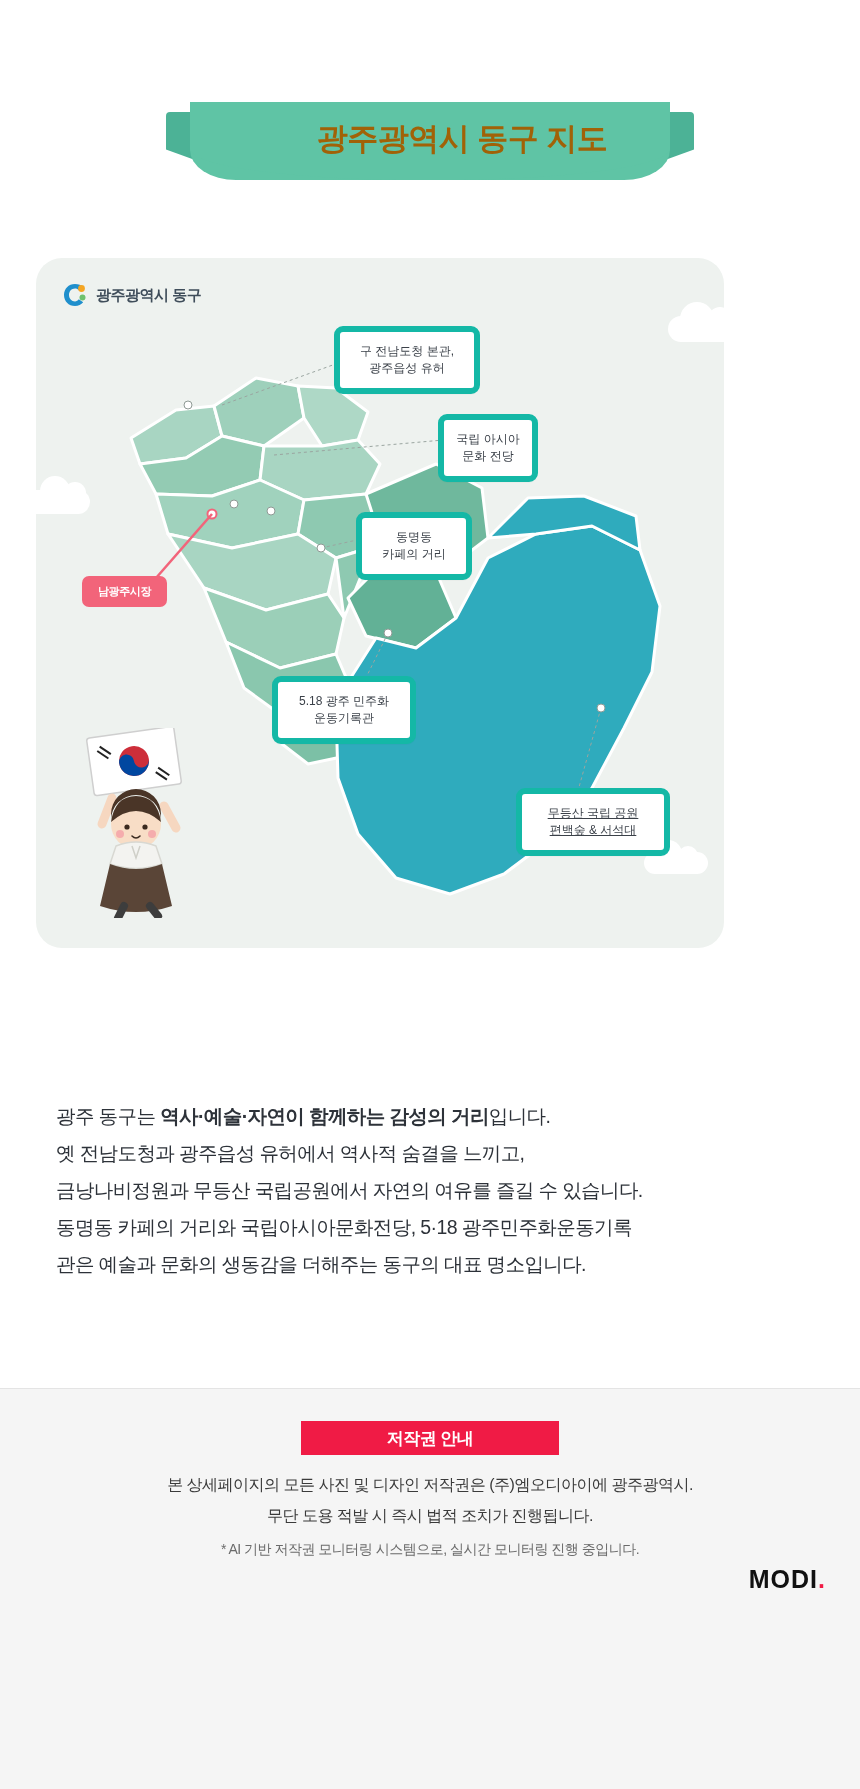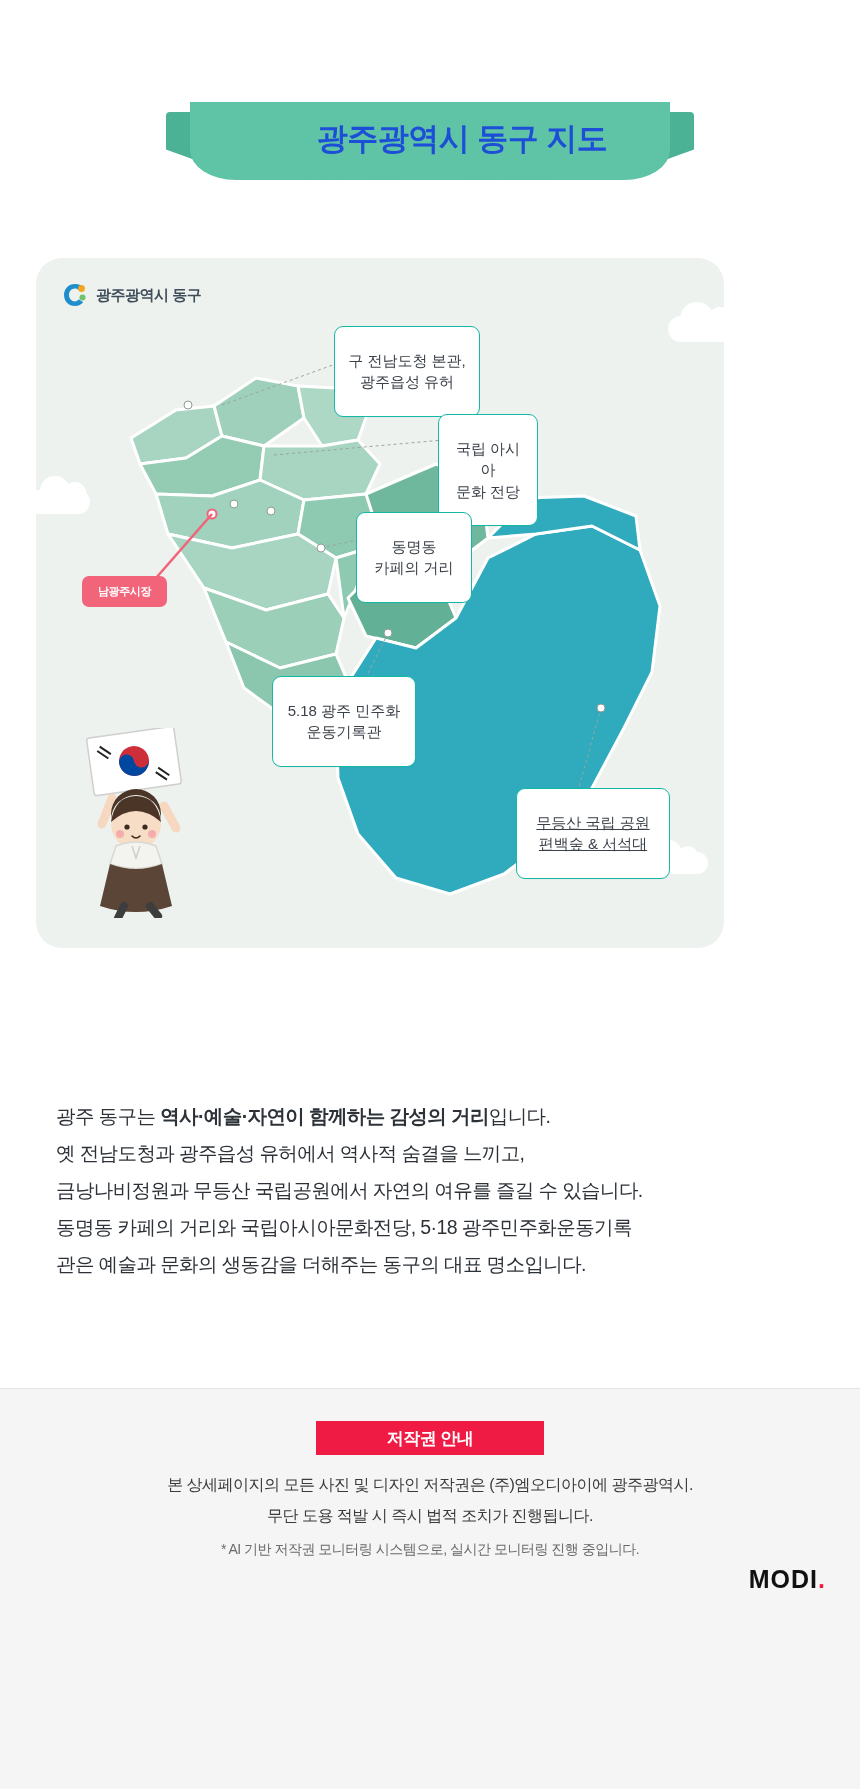--- a/index.html
+++ b/index.html
@@ -57,21 +57,21 @@
   }
   .ribbon-tail-l { left: -24px; clip-path: polygon(0 0, 100% 0, 100% 100%, 0 72%); border-radius: 4px 0 0 4px;}
   .ribbon-tail-r { right: -24px; clip-path: polygon(0 0, 100% 0, 100% 72%, 0 100%); border-radius: 0 4px 4px 0;}
   .ribbon-title {
     position: absolute;
     left: 0; top: 0;
     width: 544px; height: 74px;
     display: flex; align-items: center; justify-content: center;
     font-size: 31px;
     font-weight: bold;
-    color: #1d4ed8;
+    color: #a16207;
     letter-spacing: -0.5px;
     z-index: 4;
   }
 
   
   .map-card {
     position: absolute;
     left: 36px;
     top: 258px;
     width: 688px;
@@ -116,24 +116,24 @@
     font-weight: bold;
     color: #3f4d5a;
     letter-spacing: -0.5px;
   }
 
   .map-svg { position: absolute; left: 0; top: 0; }
 
   .callout {
     position: absolute;
     background: #ffffff;
-    border: 1px solid #14b8a6;
+    border: 6px solid #14b8a6;
     border-radius: 9px;
-    padding: 23px 12px;
-    font-size: 15px;
+    padding: 11px 12px;
+    font-size: 12px;
     line-height: 1.42;
     color: #3b4149;
     text-align: center;
     white-space: pre-line;
     box-shadow: 0 1px 0 rgba(0,0,0,0.02);
   }
   .pill {
     position: absolute;
     background: #f2647a;
     color: #ffffff;
@@ -187,21 +187,21 @@
     top: 1388px;
     width: 860px;
     height: 401px;
     background: #f5f5f5;
     border-top: 1px solid #e4e4e4;
   }
   .copy-badge {
     position: absolute;
     left: 50%; transform: translateX(-50%);
     top: 32px;
-    width: 228px; height: 34px;
+    width: 258px; height: 34px;
     background: #f01b45;
     color: #ffffff;
     font-size: 17px; font-weight: bold;
     display: flex; align-items: center; justify-content: center;
     letter-spacing: -0.5px;
   }
   .copy-l1, .copy-l2, .copy-l3 {
     position: absolute;
     width: 860px;
     text-align: center;

